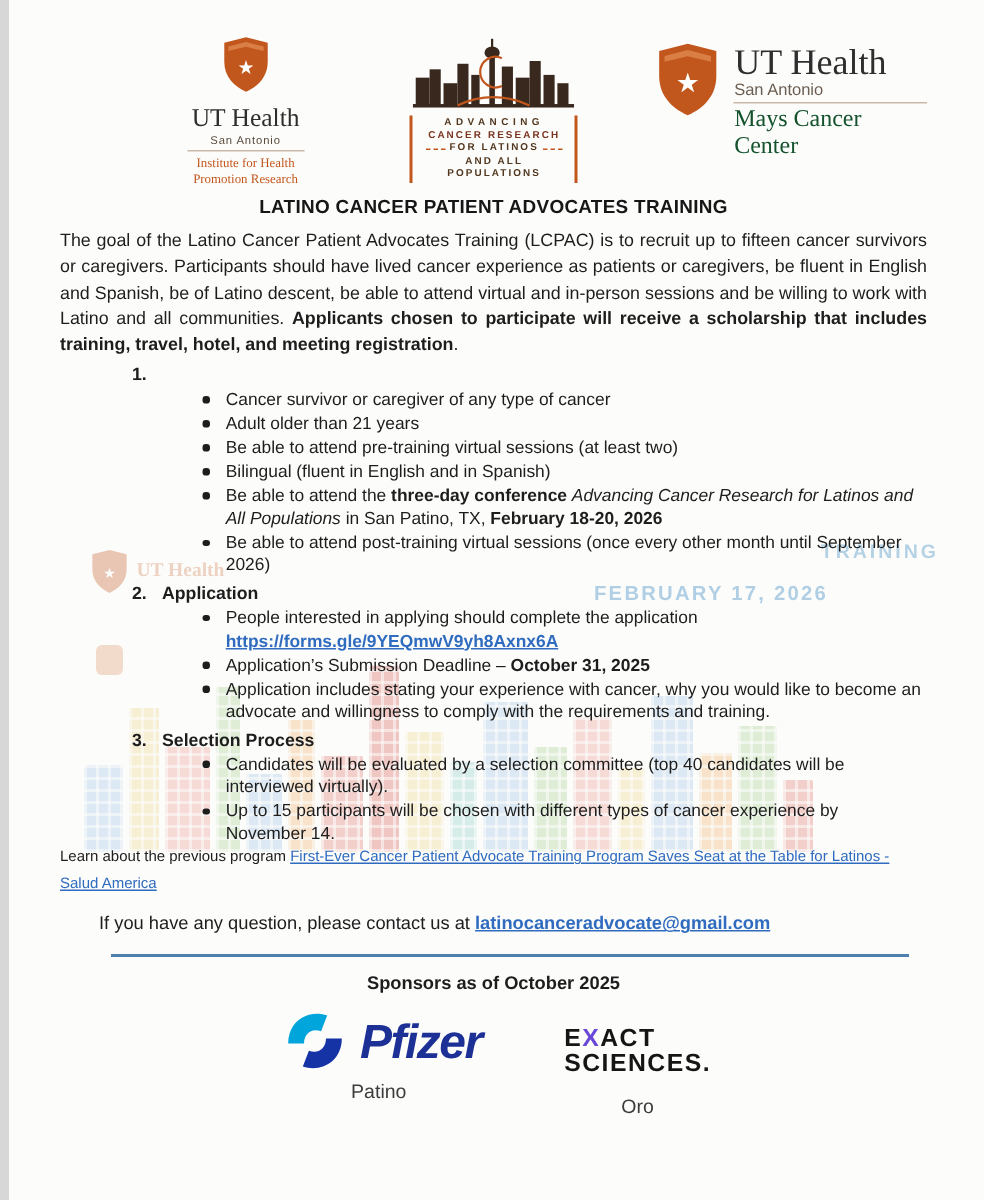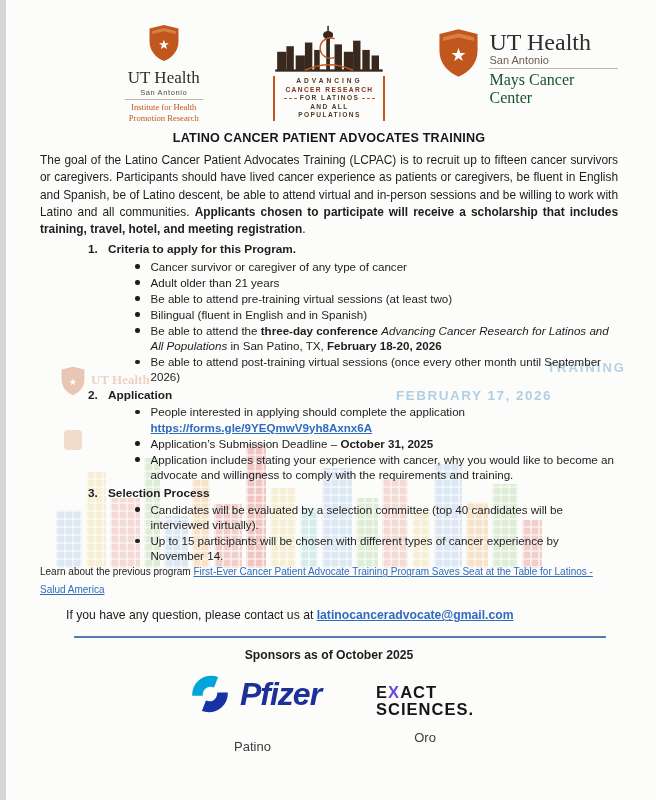--- a/index.html
+++ b/index.html
@@ -64,21 +64,21 @@
   .contact { margin-top:10px; margin-left:26px; font-size:12.2px; }
 
   .divider { margin:14px 12px 0 34px; height:2px; background:#4f7fae; }
 
   .sponsors-heading { margin-top:10px; text-align:center; font-weight:bold; font-size:12.2px; }
   .sponsors-row { display:flex; justify-content:center; gap:55px; margin-top:6px; align-items:flex-start; }
   .sponsor { text-align:center; }
   .pfizer-lockup { display:flex; align-items:center; gap:4px; }
   .pfizer-word { font-style:italic; font-weight:bold; font-size:32px; color:#1d3096; letter-spacing:-1px; }
   .exact-lockup { margin-top:16px; font-weight:bold; font-size:16.5px; letter-spacing:1px; line-height:17px; color:#151515; text-align:left; }
-  .caption { margin-top:19px; font-size:13px; color:#3c3c3c; }
+  .caption { margin-top:0; font-size:13px; color:#3c3c3c; }
   .exact-cap { margin-top:12px; }
 </style>
 </head>
 <body>
 
 <div class="page">
   <div class="photo-edge"></div>
 
   <div class="wm-layer">
     <div class="wm-shield">
@@ -177,21 +177,20 @@
     </div>
 
     <div class="title">LATINO CANCER PATIENT ADVOCATES TRAINING</div>
 
     <div class="intro"><span>The goal of the Latino Cancer Patient Advocates Training (LCPAC) is to recruit up to fifteen cancer survivors or caregivers. Participants should have lived cancer experience as patients or caregivers, be fluent in English and Spanish, be of Latino descent, be able to attend virtual and in-person sessions and be willing to work with Latino and all communities. </span><span class="b">Applicants chosen to participate will receive a scholarship that includes training, travel, hotel, and meeting registration</span><span>.</span></div>
 
     <div class="lists">
 
       <div class="sec-head">
         <span class="num">1.</span>
-        <span>Criteria to apply for this Program.</span>
       </div>
       <div class="bullet">
           <span class="dot"></span>
           <div class="btext"><span>Cancer survivor or caregiver of any type of cancer</span></div>
         </div>
       <div class="bullet">
           <span class="dot"></span>
           <div class="btext"><span>Adult older than 21 years</span></div>
         </div>
       <div class="bullet">

